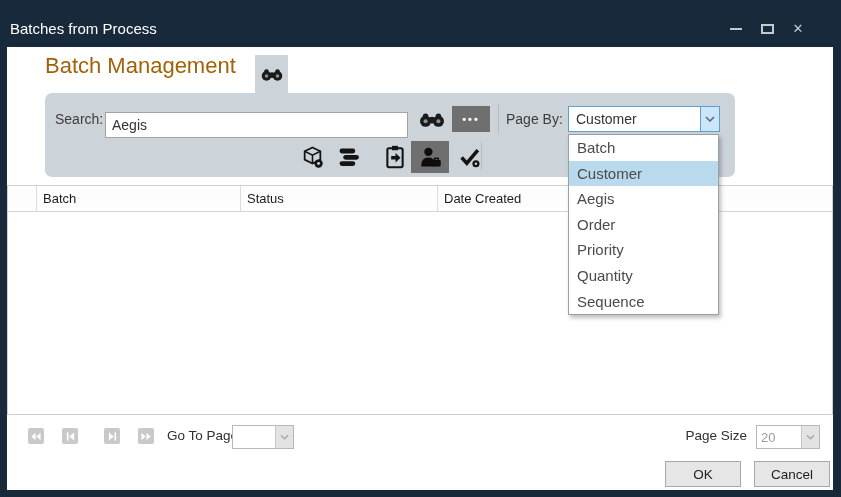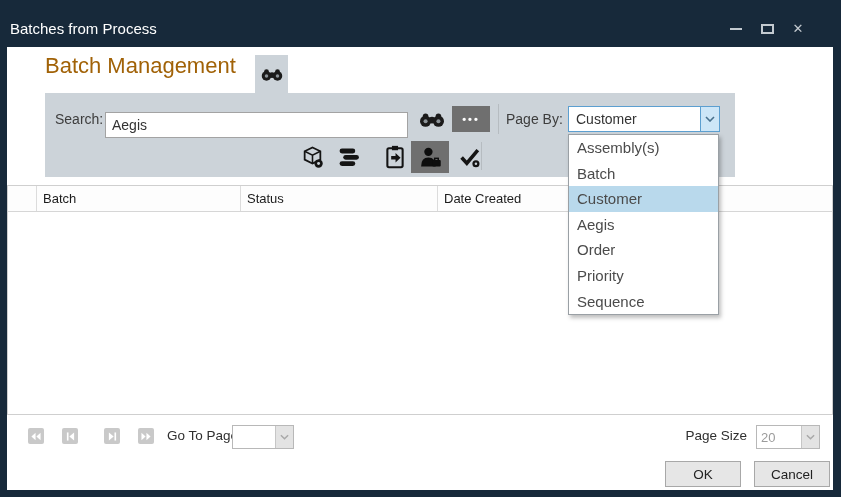--- a/index.html
+++ b/index.html
@@ -19,21 +19,21 @@
 
   
   .content { position:absolute; left:7px; top:47px; width:826px; height:443px; background:#ffffff; }
 
   .page-title { position:absolute; left:38px; top:6px; font-size:22px; color:#a16207; }
 
   .tab { position:absolute; left:248px; top:8px; width:33px; height:38px; background:#ccd3d9;
          display:flex; align-items:center; justify-content:center; cursor:pointer; }
 
   
-  .toolbar { position:absolute; left:38px; top:46px; width:690px; height:84px; background:#ccd3d9; }
+  .toolbar { position:absolute; left:38px; top:46px; width:690px; height:84px; background:#ccd3d9;border-radius:7px; }
   .tb-label { position:absolute; font-size:14px; color:#3d3d3d; line-height:26px; }
   .search-label { left:10px; top:13px; }
   .search-input { position:absolute; left:60px; top:19px; width:303px; height:26px;
                   border:1px solid #a3a3a3; background:#fff; font-family:"Liberation Sans",sans-serif;
                   font-size:14px; color:#333; padding:0 6px; outline:none; }
   .tb-iconbtn { position:absolute; display:flex; align-items:center; justify-content:center; cursor:pointer; background:transparent; border:none; }
   .search-binocs { left:372px; top:13px; width:30px; height:26px; }
   .ellipsis-btn { left:407px; top:13px; width:38px; height:26px; background:#6f6f6f; }
   .ellipsis-btn span { color:#ffffff; font-size:11px; letter-spacing:2px; font-weight:bold; line-height:1; }
   .tb-divider { position:absolute; width:1px; background:#b6bcc1; }
@@ -194,26 +194,26 @@
           <path d="M2.5 10 L7.5 15.5 L18 3" fill="none" stroke="#141414" stroke-width="3.4"></path>
           <circle cx="16.2" cy="16" r="3.4" fill="#141414"></circle>
             <circle cx="16.2" cy="16" r="1.2" fill="#ccd3d9"></circle>
         </svg>
       </button>
       <div class="tb-divider div2"></div>
     </div>
 
     <div class="dropdown">
 
-    <div class="dd-item">Assembly(s)</div>
         <div class="dd-item">Batch</div>
         <div class="dd-item selected">Customer</div>
         <div class="dd-item">Aegis</div>
         <div class="dd-item">Order</div>
         <div class="dd-item">Priority</div>
+        <div class="dd-item">Quantity</div>
         <div class="dd-item">Sequence</div>
       </div>
 
     <div class="table-region">
       <div class="thead">
         <div class="th th-0"></div>
         <div class="th th-1">Batch</div>
         <div class="th th-2">Status</div>
         <div class="th th-3">Date Created</div>
       </div>

